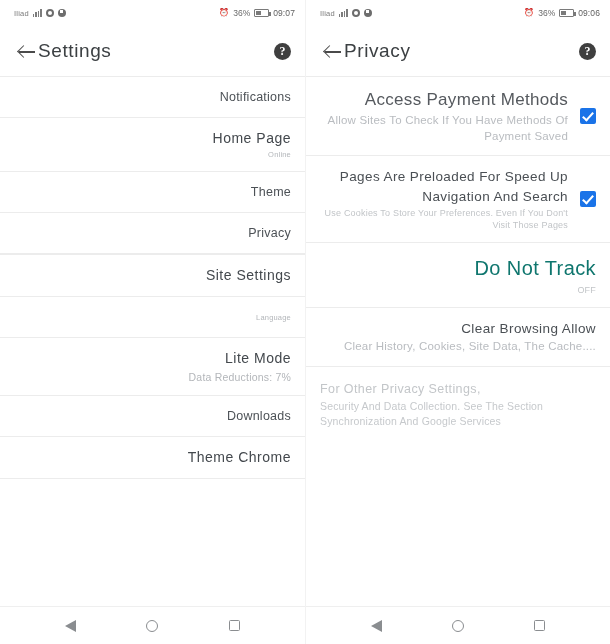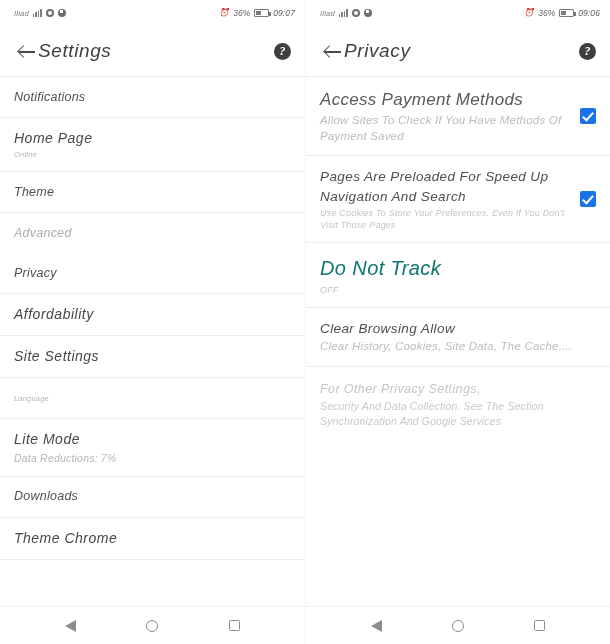--- a/index.html
+++ b/index.html
@@ -9,21 +9,20 @@
     height: 644px;
     background: #ffffff;
     font-family: "Liberation Sans", sans-serif;
     -webkit-font-smoothing: antialiased;
   }
 
   .screens {
     display: flex;
     width: 610px;
     height: 644px;
-    font-style: italic;
   }
 
   .phone {
     width: 305px;
     height: 644px;
     background: #ffffff;
     position: relative;
     display: flex;
     flex-direction: column;
   }
@@ -179,21 +178,21 @@
     background: #ececec;
     width: 100%;
   }
 
   .row {
     padding: 11px 14px 11px 14px;
     display: flex;
     align-items: center;
     min-height: 40px;
   }
-  .row-text { flex: 1; min-width: 0; }
+  .row-text { flex: 1; min-width: 0; text-align: right; }
 
   .row-title {
     font-size: 12.5px;
     color: #4c5156;
     letter-spacing: 0.25px;
     line-height: 1.35;
   }
   .row-title.big {
     font-size: 14px;
     color: #43484d;
@@ -364,38 +363,28 @@
       </div>
       <div class="divider"></div>
 
       <div class="row">
         <div class="row-text">
           <div class="row-title">Theme</div>
         </div>
       </div>
       <div class="divider"></div>
 
-      <div class="row">
-        <div class="row-text">
-          <div class="row-title muted">Advanced</div>
-        </div>
-      </div>
 
       <div class="row">
         <div class="row-text">
           <div class="row-title">Privacy</div>
         </div>
       </div>
       <div class="divider"></div>
 
-      <div class="row">
-        <div class="row-text">
-          <div class="row-title big">Affordability</div>
-        </div>
-      </div>
       <div class="divider"></div>
 
       <div class="row">
         <div class="row-text">
           <div class="row-title big">Site Settings</div>
         </div>
       </div>
       <div class="divider"></div>
 
       <div class="row">

